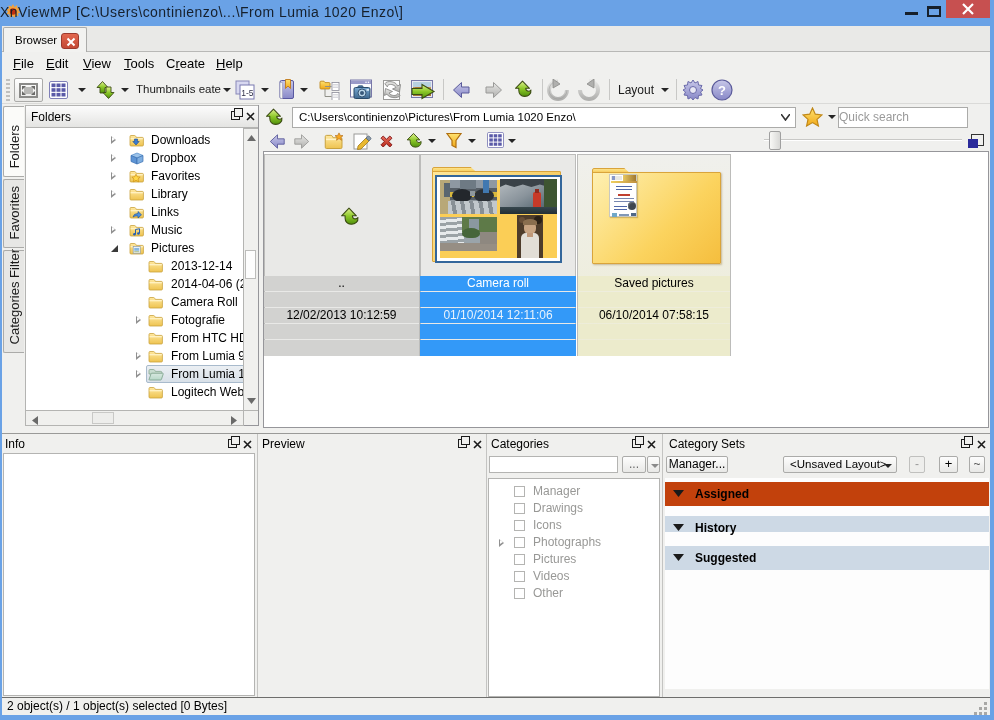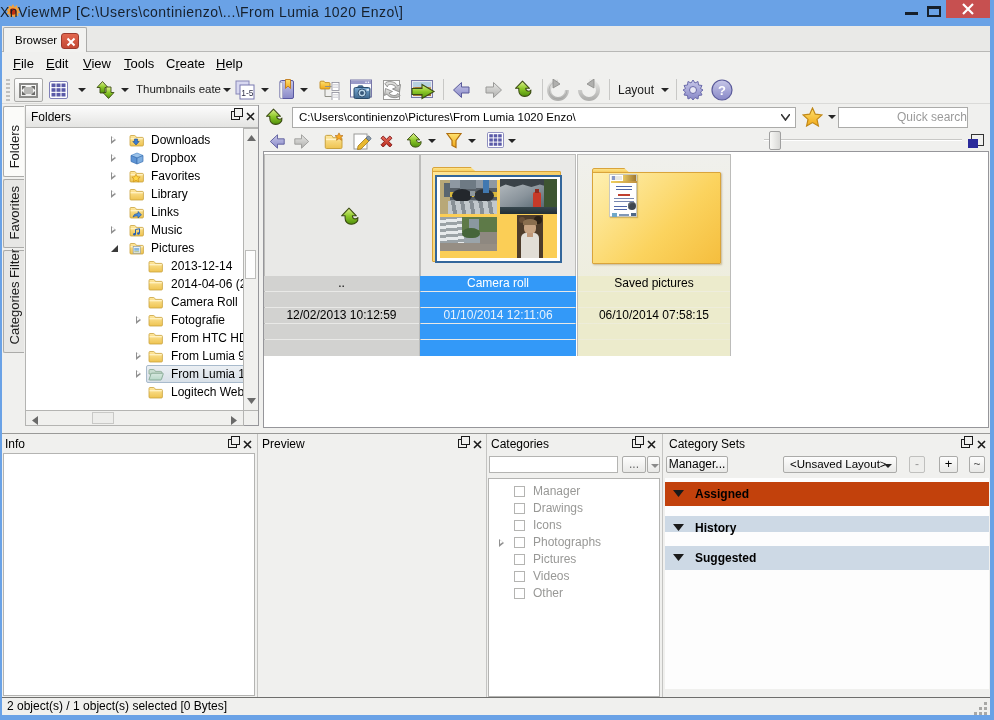--- a/index.html
+++ b/index.html
@@ -44,21 +44,21 @@
 .trow { position:relative; height:18px; line-height:18px; white-space:nowrap; font-size:12px; }
 .trow span.lbl { position:absolute; top:0; }
 .twc { position:absolute; top:5px; width:0; height:0; border-top:4px solid transparent; border-bottom:4px solid transparent; border-left:5px solid #909090; }
 .twc:after { content:""; position:absolute; left:-4.4px; top:-2.8px; width:0; height:0; border-top:2.8px solid transparent; border-bottom:2.8px solid transparent; border-left:3.4px solid #fff; }
 .vsb { position:absolute; left:219px; top:23px; width:15px; height:283px; background:#F0F0EE; border:1px solid #B4B4B2; border-left:none; }
 .hsb { position:absolute; left:0; top:306px; width:219px; height:15px; background:#F0F0EE; border:1px solid #B4B4B2; border-top:none; }
 .sbthumb { position:absolute; background:#FDFDFD; border:1px solid #BCBCBA; }
 
 .addr-row { position:absolute; left:258px; top:104px; width:732px; height:27px; background:#F0F0EE; }
 .addr-combo { position:absolute; left:34px; top:3px; width:504px; height:21px; background:#fff; border:1px solid #ABABA9; font-size:12px; line-height:19px; padding-left:6px; }
-.qsearch { position:absolute; left:580px; top:3px; width:130px; height:21px; background:#fff; border:1px solid #ABABA9; color:#9a9a9a; font-size:12px; line-height:19px; padding-left:8px;text-align:right; }
+.qsearch { position:absolute; left:580px; top:3px; width:130px; height:21px; background:#fff; border:1px solid #ABABA9; color:#9a9a9a; font-size:12px; line-height:19px; padding-left:0; }
 .btoolbar { position:absolute; left:258px; top:131px; width:732px; height:21px; background:#F0F0EE; }
 .browse { position:absolute; left:263px; top:151px; width:726px; height:277px; background:#fff; border:1px solid #96969A; }
 
 .cell { position:absolute; top:2px; height:202px; border:1px solid #BCBCBA; }
 .band { position:absolute; text-align:center; line-height:15px; font-size:12px; height:15px; }
 
 .bottom { position:absolute; left:2px; top:433px; width:988px; height:264px; background:#F0F0EE; border-top:1px solid #9A9A98; }
 .bpt { position:absolute; top:3px; font-size:12px; }
 .float-ic { position:absolute; top:5px; width:9px; height:9px; border:1px solid #1a1a1a; background:#F0F0EE; }
 .float-ic:before { content:""; position:absolute; left:2px; top:-4px; width:7px; height:7px; border:1px solid #1a1a1a; background:#F0F0EE; }

